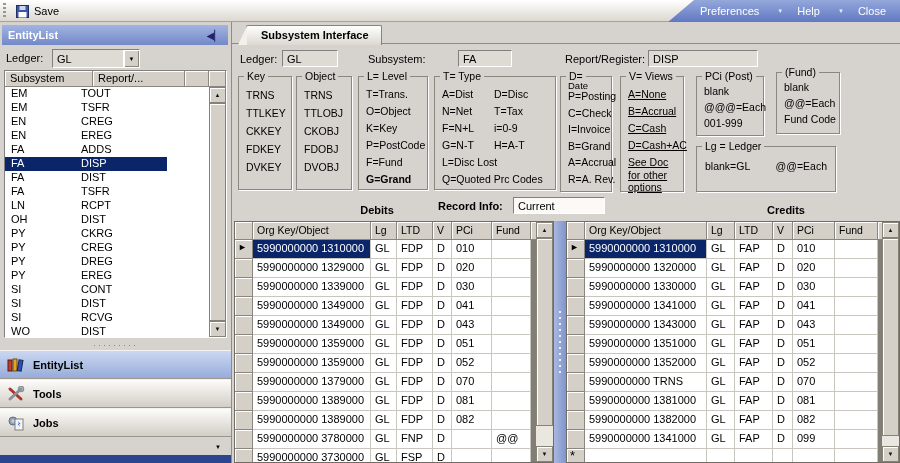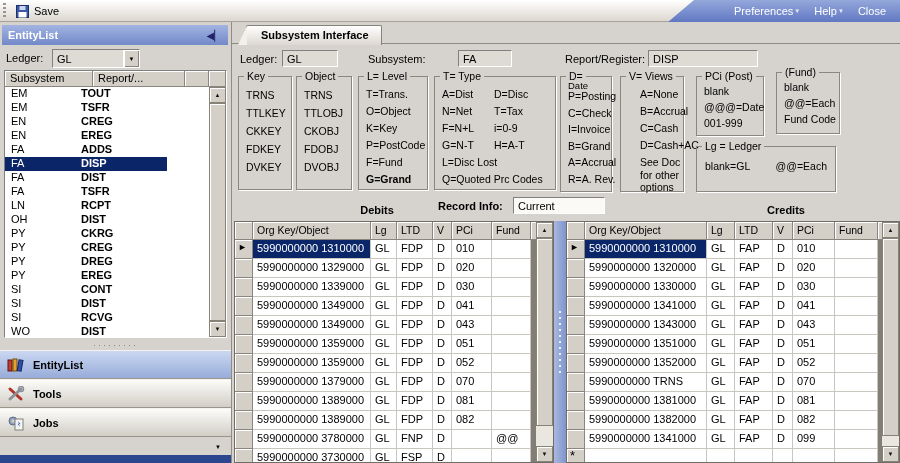--- a/index.html
+++ b/index.html
@@ -14,21 +14,21 @@
     background:linear-gradient(#ffffff,#dcd8d0); border-bottom:1px solid #a8a49c; }
   .grip { position:absolute; left:3px; top:3px; width:3px; height:15px;
     background:repeating-linear-gradient(#9a968e 0 2px, transparent 2px 4px); }
   .save-btn { position:absolute; left:11px; top:2px; height:18px; display:flex;
     align-items:center; gap:5px; padding:0 5px; cursor:default; }
   .menu-blue { position:absolute; right:0; top:0; height:22px; width:232px;
     background:linear-gradient(#93a7da,#germ 100%); background:linear-gradient(#94a8db,#6178c2);
     clip-path:polygon(26px 0, 100% 0, 100% 100%, 0 100%);
     display:flex; align-items:center; justify-content:flex-end; gap:6px;
     padding-right:10px; color:#fff; }
-  .menu-item { display:flex; align-items:center; gap:1px; padding:0 4px; }
+  .menu-item { display:flex; align-items:center; gap:18px; padding:0 4px; }
   .mini-arrow { font-size:6px; color:#e4eaf8; }
   
   .sidebar { position:absolute; left:0; top:22px; width:232px; height:441px;
     background:#d6d3ce; border-right:1px solid #908c84; }
   .sb-header { position:absolute; left:2px; top:3px; right:3px; height:20px;
     background:linear-gradient(#a3b4e2,#7289c8); color:#fff; font-weight:bold;
     display:flex; align-items:center; padding:0 6px; }
   .sb-pin { margin-left:auto; color:#23236b; font-size:10px; font-weight:normal; cursor:pointer; }
   .ledger-row { position:absolute; left:6px; top:30px; }
   .combo { position:absolute; left:52px; top:27px; width:88px; height:19px;
@@ -40,21 +40,21 @@
     display:flex; align-items:center; justify-content:center; font-size:6px; cursor:pointer; }
   .entity-list { position:absolute; left:4px; top:48px; width:223px; height:268px;
     border:1px solid; border-color:#808080 #fff #fff #808080; background:#fff; overflow:hidden; }
   .el-head { display:flex; height:16px; }
   .el-hcell { background:#d4d0c8; border-right:1px solid #8a867f; border-bottom:1px solid #8a867f;
     box-shadow:inset 1px 1px 0 #fff; padding:1px 0 0 5px; overflow:hidden; white-space:nowrap; }
   .el-c1 { width:88px; } .el-c2 { width:92px; } .el-c3 { flex:1; }
   .el-body { position:absolute; left:0; top:16px; right:17px; bottom:0; }
   .el-row { display:flex; height:14px; cursor:default; }
   .el-row .c { padding:0 0 0 6px; white-space:nowrap; overflow:hidden; }
-  .el-row .c1 { width:70px; } .el-row .c2 { width:92px;font-weight:bold; }
+  .el-row .c1 { width:70px; } .el-row .c2 { width:92px; }
   .el-row.sel { background:#0b2569; color:#fff; width:162px; }
   
   .vsb { position:absolute; top:0; right:0; bottom:0; width:17px; background:#eae7e0; }
   .vsb .sbtn { position:absolute; left:0; width:17px; height:16px; background:#d4d0c8;
     border:1px solid #868276; box-shadow:inset 1px 1px 0 #fff;
     display:flex; align-items:center; justify-content:center; font-size:6px; color:#111; cursor:pointer; }
   .vsb .up { top:0; } .vsb .down { bottom:0; }
   .vsb .thumb { position:absolute; left:0; width:17px; background:#d4d0c8;
     border:1px solid #868276; box-shadow:inset 1px 1px 0 #fff; cursor:pointer; }
   .h-splitter { position:absolute; left:0; top:318px; width:231px; height:10px;
@@ -86,21 +86,21 @@
   .gb-title { position:absolute; top:-7px; left:5px; background:#d6d3ce; padding:0 3px; white-space:nowrap; }
   .gb-items { padding:9px 2px 0 7px; }
   .gb-items .li { line-height:18px; white-space:nowrap; }
   .li.b { font-weight:bold; }
   .gb-level .li { line-height:17px; }
   .gb-type .pair-row { line-height:17px; white-space:nowrap; }
   .gb-type .pair-row .p1 { display:inline-block; width:52px; }
   .gb-type .li { line-height:17px; }
   .gb-date .gb-sub { display:block; font-size:9.5px; margin:3px 0 -3px 7px; }
   .gb-date .li { line-height:16.5px; }
-  .gb-views .li { line-height:17px;margin-left:12px; }
+  .gb-views .li { line-height:17px; }
   .gb-views .note .li { line-height:12.5px; }
   .gb-pci .li, .gb-fund .li { line-height:16px; }
   .gb-lg .lg-inner { display:flex; justify-content:space-between; padding:13px 8px 0 8px; }
   
   .rec-label { position:absolute; left:206px; top:178px; font-weight:bold; }
   .rec-box { position:absolute; left:281px; top:175px; width:92px; height:17px;
     border:1px solid; border-color:#808080 #fff #fff #808080; background:#fbfaf6; padding:2px 0 0 4px; }
   .sec-label { position:absolute; top:182px; width:100px; text-align:center; font-weight:bold; }
   .deb-label { left:95px; } .cred-label { left:504px; }
   
@@ -372,39 +372,39 @@
       <span class="gb-sub">Date</span>
       <div class="gb-items" style="padding-top:0;">
           <div class="li">P=Posting</div>
           <div class="li">C=Check</div>
           <div class="li">I=Invoice</div>
           <div class="li">B=Grand</div>
           <div class="li">A=Accrual</div>
           <div class="li">R=A. Rev.</div>
         </div>
     </div>
-    <div class="gb gb-views" style="left:388px; top:54px; width:64px; height:116px;">
+    <div class="gb gb-views" style="left:388px; top:54px; width:64px; height:116px;text-decoration:underline;">
       <span class="gb-title">V= Views</span>
       <div class="gb-items">
           <div class="li">A=None</div>
           <div class="li">B=Accrual</div>
           <div class="li">C=Cash</div>
           <div class="li">D=Cash+AC</div>
         </div>
       <div class="gb-items note" style="padding-top:2px;">
           <div class="li">See Doc</div>
           <div class="li">for other</div>
           <div class="li">options</div>
         </div>
     </div>
     <div class="gb gb-pci" style="left:464px; top:54px; width:68px; height:60px;">
       <span class="gb-title">PCi (Post)</span>
       <div class="gb-items" style="padding-top:6px;">
           <div class="li">blank</div>
-          <div class="li">@@@=Date</div>
+          <div class="li">@@@=Each</div>
           <div class="li">001-999</div>
         </div>
     </div>
     <div class="gb gb-fund" style="left:544px; top:50px; width:64px; height:62px;">
       <span class="gb-title">(Fund)</span>
       <div class="gb-items" style="padding-top:6px;">
           <div class="li">blank</div>
           <div class="li">@@=Each</div>
           <div class="li">Fund Code</div>
         </div>

